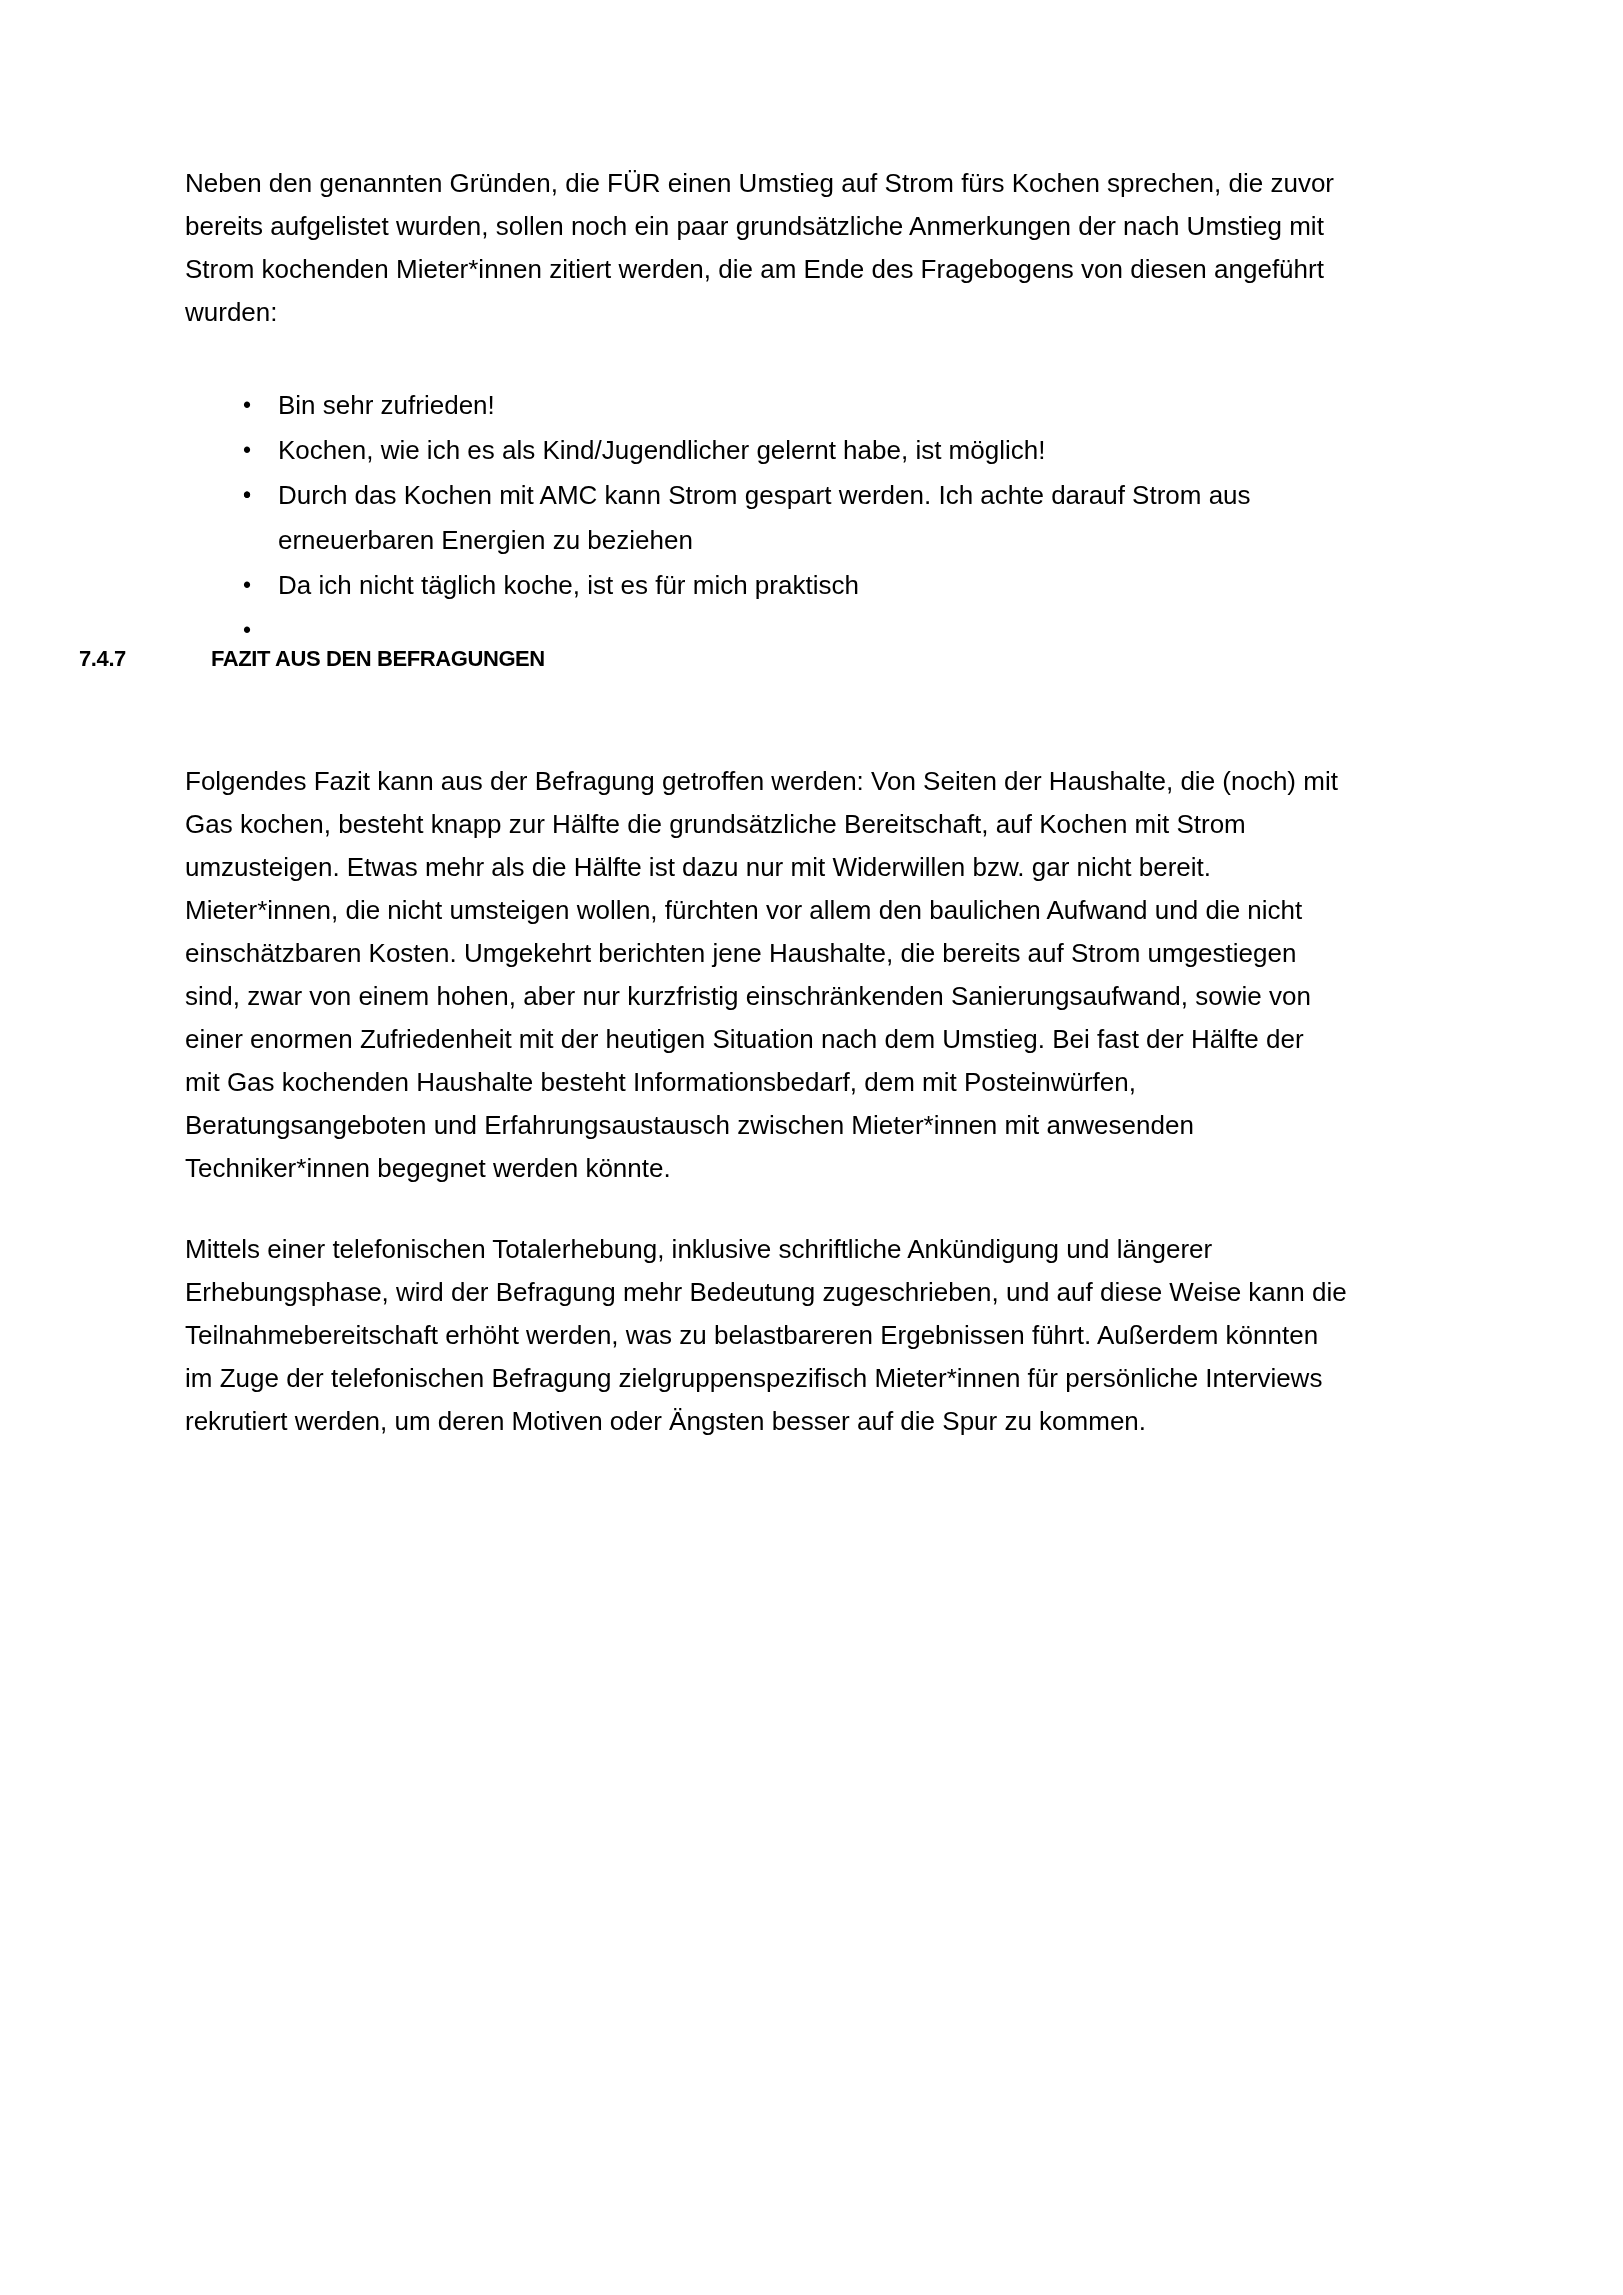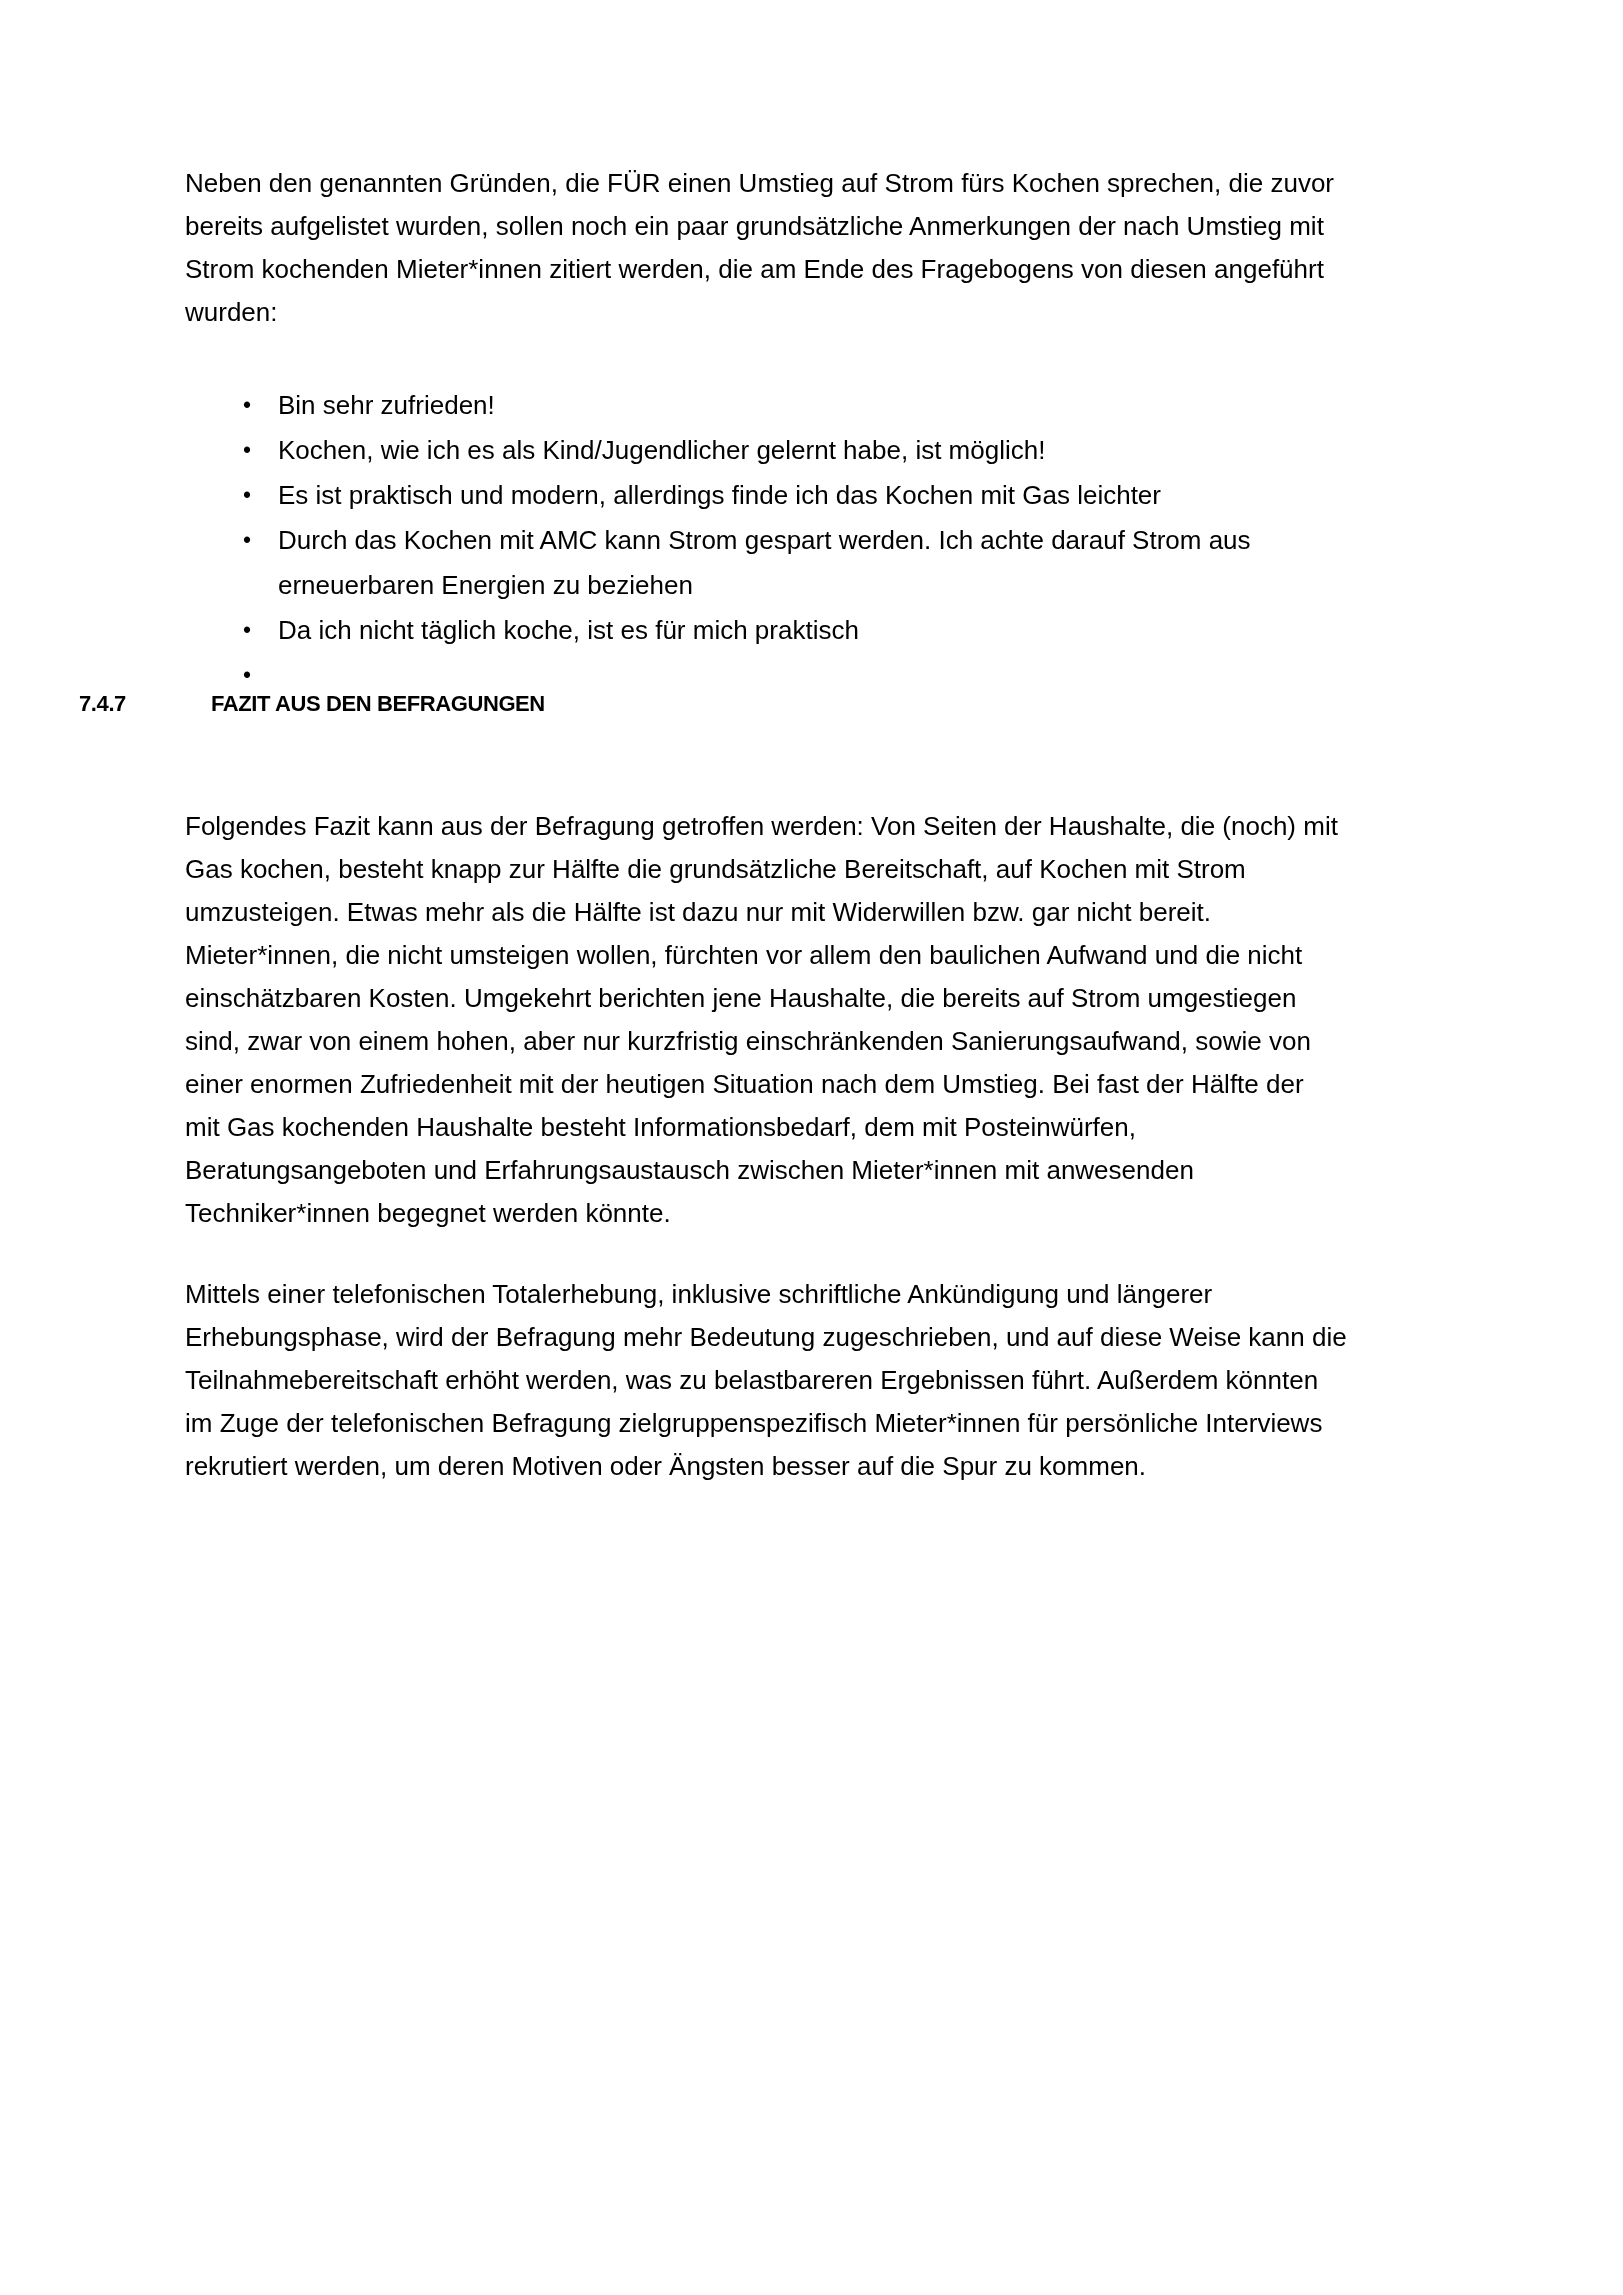--- a/index.html
+++ b/index.html
@@ -105,21 +105,20 @@
       <li>
         <span class="bullet-glyph">•</span>
         <span class="li-text">Bin sehr zufrieden!</span>
       </li>
       <li>
         <span class="bullet-glyph">•</span>
         <span class="li-text">Kochen, wie ich es als Kind/Jugendlicher gelernt habe, ist möglich!</span>
       </li>
       <li>
         <span class="bullet-glyph">•</span>
-        <span class="li-text">Es ist praktisch und modern, allerdings finde ich das Kochen mit Gas leichter</span>
       </li>
       <li>
         <span class="bullet-glyph">•</span>
         <span class="li-text">Durch das Kochen mit AMC kann Strom gespart werden. Ich achte darauf Strom aus
 erneuerbaren Energien zu beziehen</span>
       </li>
       <li>
         <span class="bullet-glyph">•</span>
         <span class="li-text">Da ich nicht täglich koche, ist es für mich praktisch</span>
       </li>

